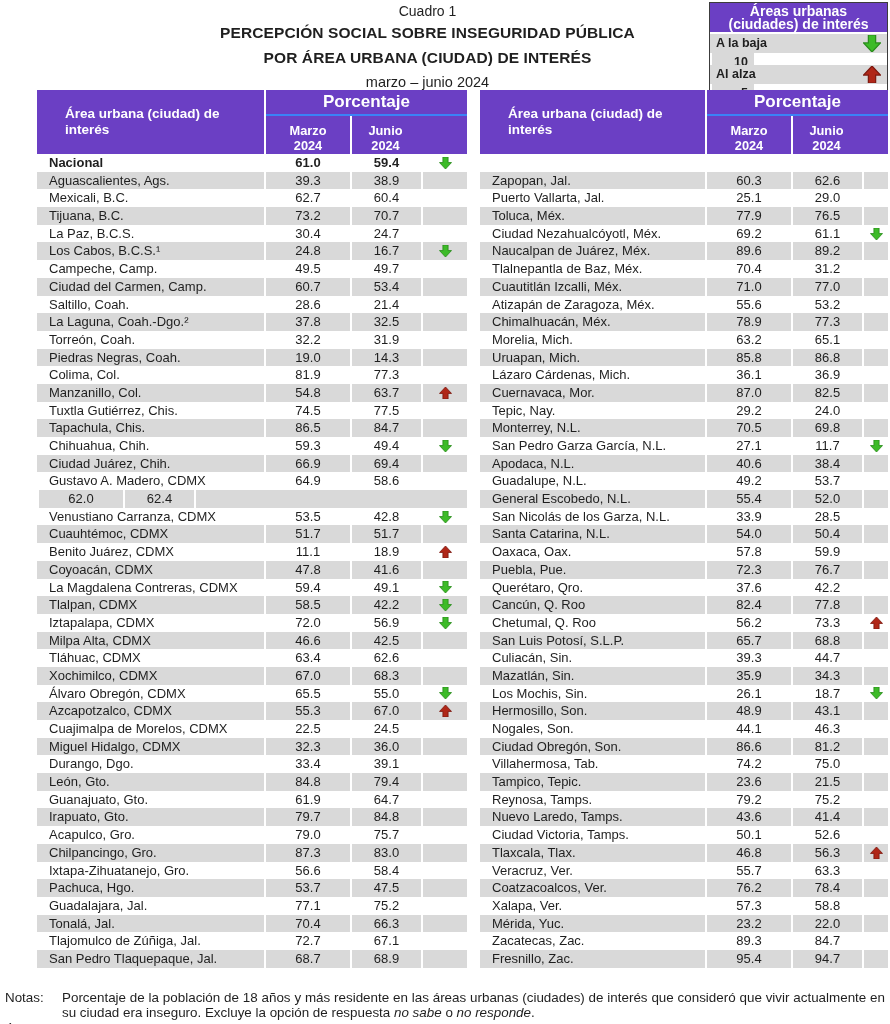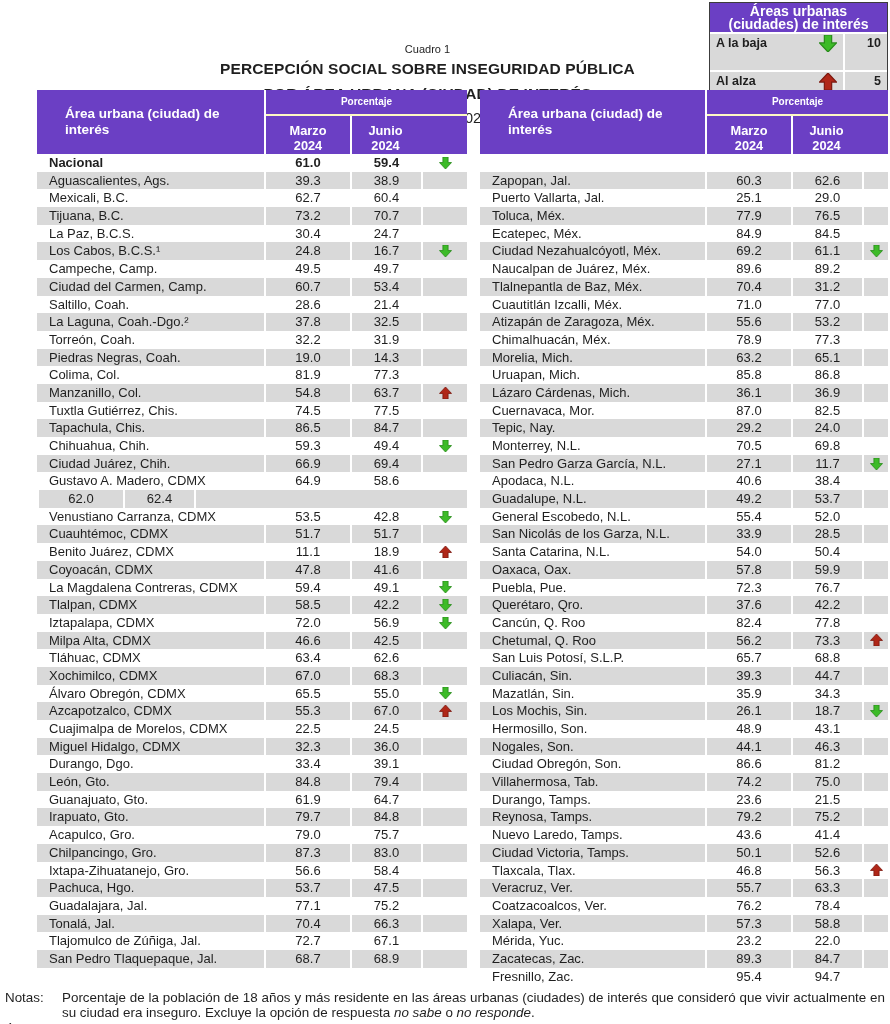--- a/index.html
+++ b/index.html
@@ -4,44 +4,44 @@
 <style>
   html,body{margin:0;padding:0;}
   body{
     width:890px;height:1024px;overflow:hidden;position:relative;
     background:#ffffff;color:#1f1f1f;
     font-family:"Liberation Sans", sans-serif;
     -webkit-font-smoothing:antialiased;
   }
   
   .titleblock{position:absolute;top:3px;left:0;width:855px;text-align:center;}
-  .cuadro{font-size:11px;margin-bottom:5px;margin-top:40px;}
+  .cuadro{font-size:14px;margin-bottom:5px;}
   .t-main{font-size:15.5px;font-weight:bold;margin-bottom:7px;letter-spacing:.1px;}
   .t-sub{font-size:14.5px;margin-top:1px;}
   
   .legend{position:absolute;top:2px;right:2px;width:177px;border:1px solid #3c3c3c;background:#fff;}
   .legend-header{background:#6b3fc4;color:#fff;font-weight:bold;font-size:14px;line-height:12.5px;text-align:center;padding:2px 17px;}
-  .legend-row{display:flex;margin-top:2px;height:36px;}
+  .legend-row{display:flex;margin-top:2px;height:29px;flex-direction:column;}
   .legend-label{flex:1;background:#d9d9d9;font-weight:bold;font-size:12.5px;line-height:19px;padding-left:6px;position:relative;}
   .legend-num{width:36px;margin-left:2px;background:#d9d9d9;font-weight:bold;font-size:12.5px;line-height:19px;text-align:right;padding-right:6px;}
   .legend-arrow{position:absolute;right:6px;top:1px;width:18px;height:17px;}
   
   svg.arr path{stroke-width:1;}
   svg.arr.down path{fill:#3dbb28;stroke:#2a8c1c;}
   svg.arr.up path{fill:#b02718;stroke:#7d1a10;}
   
   .dtable{position:absolute;top:90px;}
   .t-left{left:37px;width:430px;}
   .t-right{left:480px;width:408px;}
   .thead{display:flex;height:64px;background:#6b3fc4;color:#fff;font-weight:bold;}
   .th-name{display:flex;align-items:center;padding-left:28px;box-sizing:border-box;font-size:13.5px;line-height:16px;}
   .t-left .th-name{width:227px;}
   .t-right .th-name{width:225px;}
   .th-pct{flex:1;display:flex;flex-direction:column;border-left:2px solid #fff;}
-  .pct-title{height:24px;line-height:24px;text-align:center;border-bottom:2px solid #fef9c3;font-size:10px;}
+  .pct-title{height:24px;line-height:24px;text-align:center;border-bottom:2px solid #3b82f6;font-size:17px;}
   .pct-sub{flex:1;display:flex;}
   .pct-sub .sub{text-align:center;font-size:12.8px;line-height:14.5px;padding-top:8px;box-sizing:border-box;}
   .sub-m{width:84px;}
   .sub-j{width:69px;border-left:2px solid #fff;}
   .sub-a{flex:1;}
   .sub span{display:block;}
   .tbody{width:100%;}
   .trow{display:flex;height:17.7px;line-height:17.7px;font-size:13px;background:#ffffff;}
   .trow:nth-child(even){background:#d9d9d9;}
   .trow.bold{font-weight:bold;}
@@ -475,26 +475,20 @@
         <div class="c c-j">29.0</div>
         <div class="c c-a"></div>
       </div>
       <div class="trow">
         <div class="c c-name">Toluca, Méx.</div>
         <div class="c c-m">77.9</div>
         <div class="c c-j">76.5</div>
         <div class="c c-a"></div>
       </div>
       <div class="trow">
-        <div class="c c-name">Ecatepec, Méx.</div>
-        <div class="c c-m">84.9</div>
-        <div class="c c-j">84.5</div>
-        <div class="c c-a"></div>
-      </div>
-      <div class="trow">
         <div class="c c-name">Ciudad Nezahualcóyotl, Méx.</div>
         <div class="c c-m">69.2</div>
         <div class="c c-j">61.1</div>
         <div class="c c-a">
           <svg class="arr down" viewBox="0 0 14 14">
             <path d="M4 0h6v6.5h4L7 14 0 6.5h4z"></path>
           </svg>
         </div>
       </div>
       <div class="trow">
@@ -683,21 +677,21 @@
         <div class="c c-j">81.2</div>
         <div class="c c-a"></div>
       </div>
       <div class="trow">
         <div class="c c-name">Villahermosa, Tab.</div>
         <div class="c c-m">74.2</div>
         <div class="c c-j">75.0</div>
         <div class="c c-a"></div>
       </div>
       <div class="trow">
-        <div class="c c-name">Durango, Tamps.</div>
+        <div class="c c-name">Tampico, Tepic.</div>
         <div class="c c-m">23.6</div>
         <div class="c c-j">21.5</div>
         <div class="c c-a"></div>
       </div>
       <div class="trow">
         <div class="c c-name">Reynosa, Tamps.</div>
         <div class="c c-m">79.2</div>
         <div class="c c-j">75.2</div>
         <div class="c c-a"></div>
       </div>

